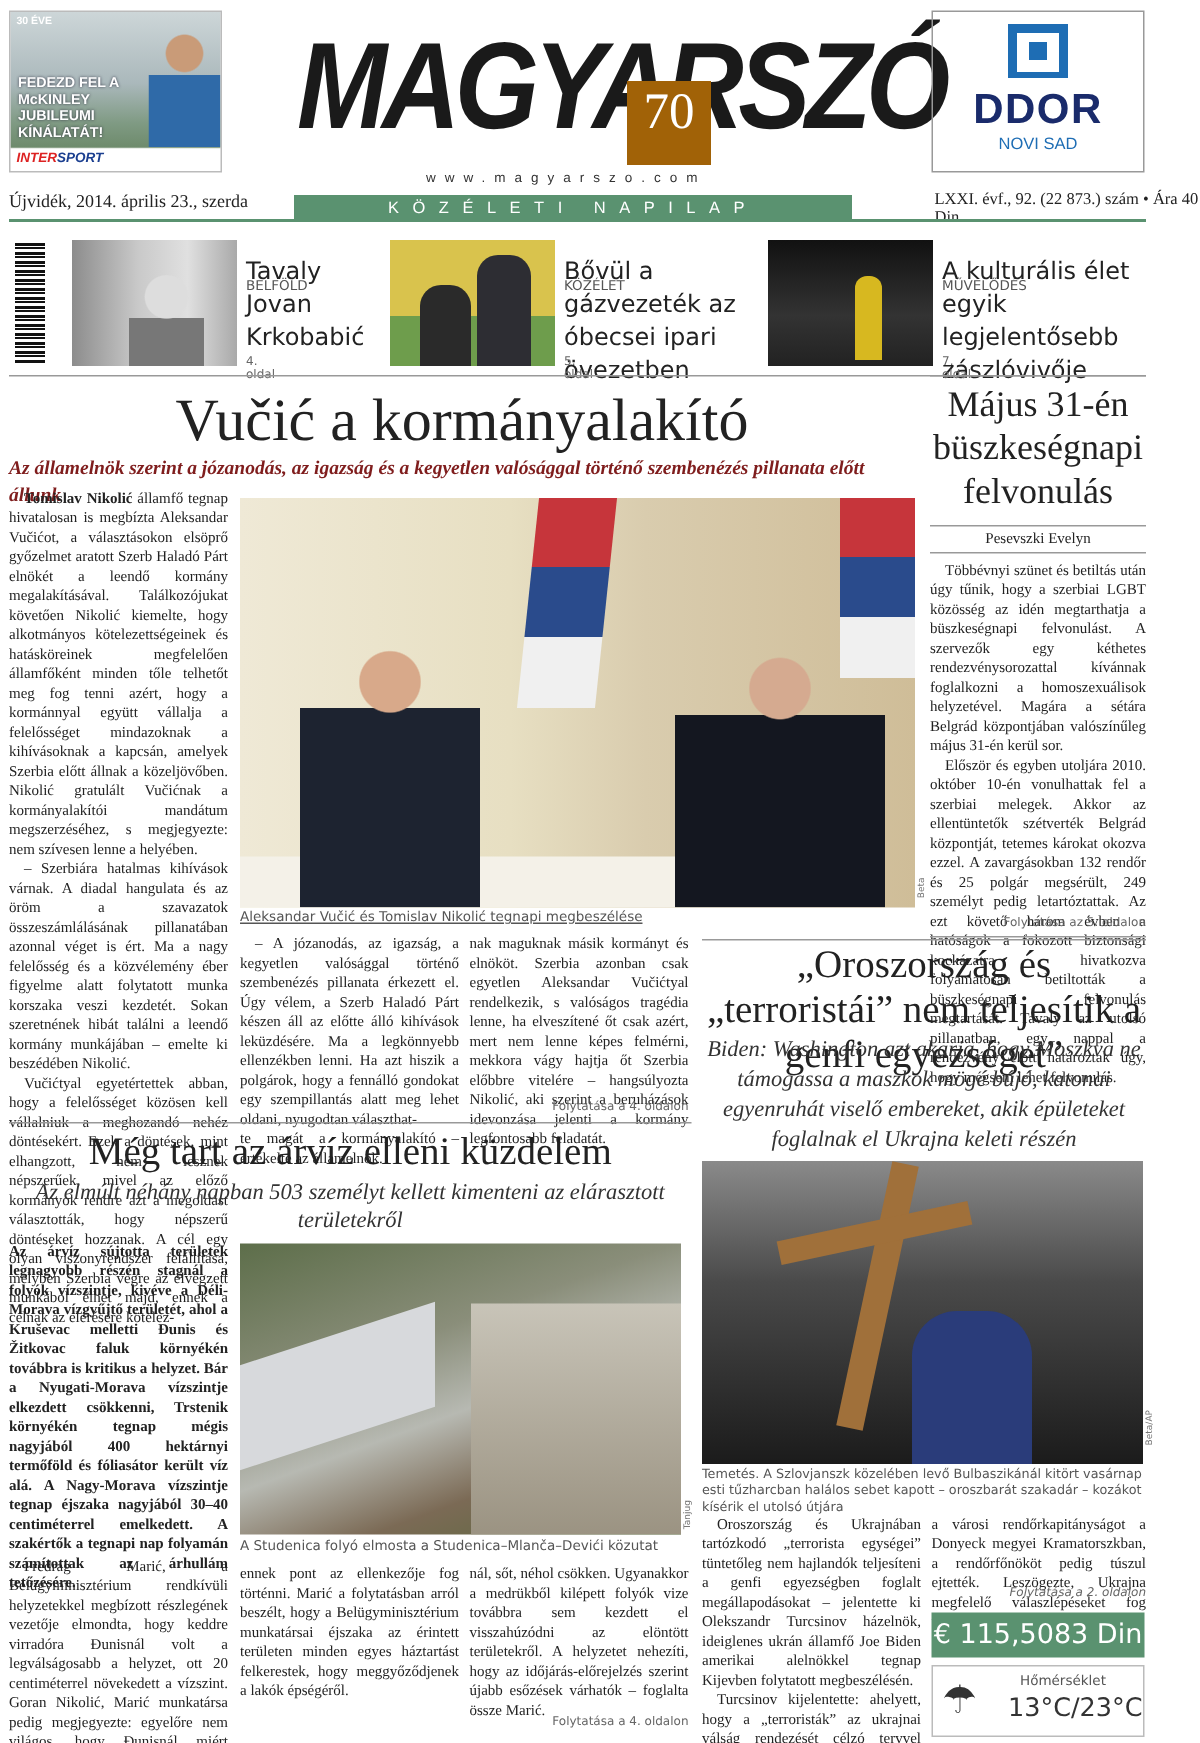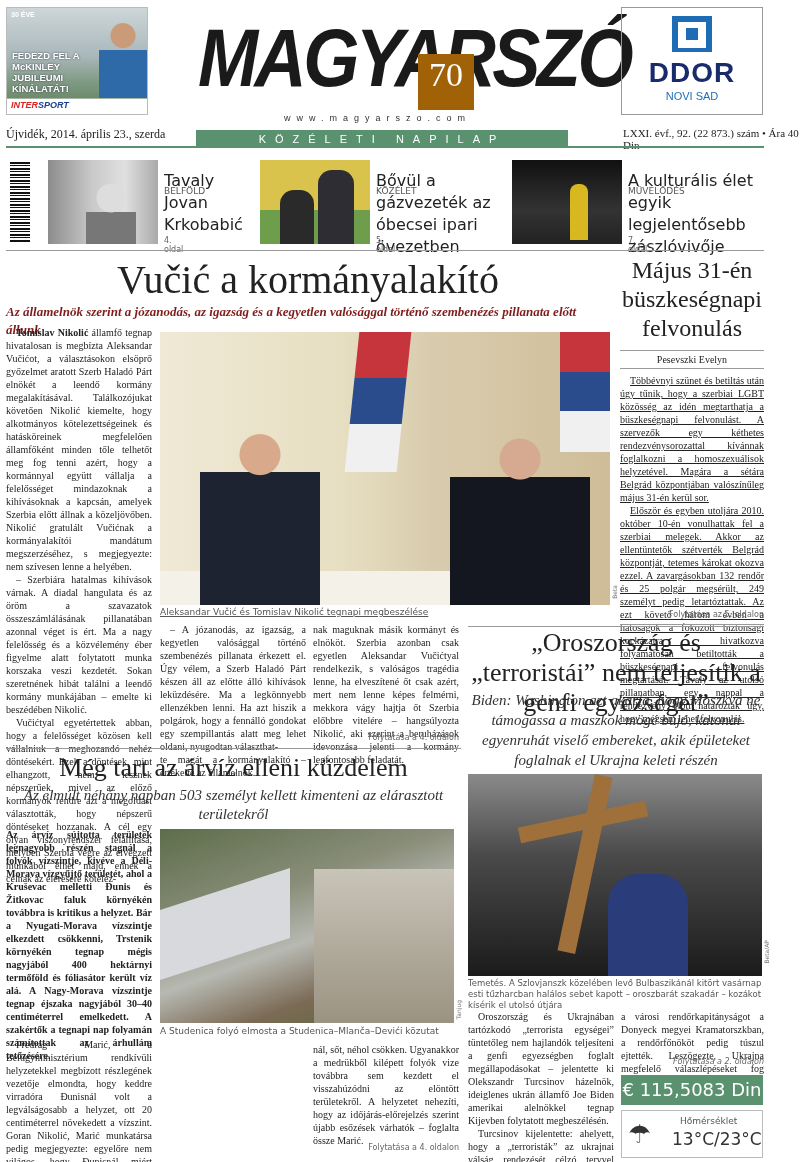--- a/index.html
+++ b/index.html
@@ -49,21 +49,21 @@
   #main-col3 { left: 313px; top: 623px; width: 146px; }
   .cont { font: 8px "DejaVu Sans", sans-serif; color: #666; text-align: right; }
   #main-cont { left: 313px; top: 733px; width: 146px; }
   #rule3 { left: 6px; top: 748px; width: 455px; height: 1px; background: #999; }
   
   #side-title { left: 620px; top: 256px; width: 144px; text-align: center; font: 24px/29px "Liberation Serif", serif; }
   #side-rule1 { left: 620px; top: 250px; width: 144px; height: 1px; background: #999; }
   #side-rule2 { left: 620px; top: 350px; width: 144px; height: 1px; background: #999; }
   #side-author { left: 620px; top: 354px; width: 144px; text-align: center; font: 10px "Liberation Serif", serif; }
   #side-rule3 { left: 620px; top: 368px; width: 144px; height: 1px; background: #999; }
-  #side-body { left: 620px; top: 374px; width: 144px; text-decoration: underline; }
+  #side-body { left: 620px; top: 374px; width: 144px; }
   #side-cont { left: 620px; top: 610px; width: 144px; }
   #side-rule4 { left: 620px; top: 624px; width: 144px; height: 1px; background: #999; }
   
   #rule-rus { left: 468px; top: 626px; width: 296px; height: 1px; background: #999; }
   #rus-title { left: 468px; top: 628px; width: 296px; text-align: center; font: 26px/30px "Liberation Serif", serif; }
   #rus-sub { left: 468px; top: 690px; width: 296px; text-align: center; font: italic 15px/20px "Liberation Serif", serif; color: #333; }
   #rus-photo { left: 468px; top: 774px; width: 294px; height: 202px; background: linear-gradient(180deg,#8a8a8a 0%,#4a4a4a 40%,#1b1b1b 100%); overflow: hidden; }
   #rus-photo .cross-v { position: absolute; left: 108px; top: 0; width: 18px; height: 180px; background: #a0703a; transform: rotate(12deg); }
   #rus-photo .cross-h { position: absolute; left: 50px; top: 40px; width: 130px; height: 16px; background: #a0703a; transform: rotate(-12deg); }
   #rus-photo .uniform { position: absolute; left: 140px; top: 100px; width: 80px; height: 102px; background: #2a3c7a; border-radius: 30px 30px 0 0; }
@@ -226,17 +226,18 @@
 <div class="abs col" id="flood-body">
   <p>Predrag Marić, a Belügyminisztérium rendkívüli helyzetekkel megbízott részlegének vezetője elmondta, hogy keddre virradóra Đunisnál volt a legválságosabb a helyzet, ott 20 centiméterrel növekedett a vízszint. Goran Nikolić, Marić munkatársa pedig megjegyezte: egyelőre nem világos, hogy Đunisnál miért emelkedett a Déli-Morava vízszintje, mivel a szakemberek arra számítottak, hogy</p>
 </div>
 <div class="abs" id="flood-photo">
   <div class="water"></div>
   <div class="road"></div>
 </div>
 <div class="abs credit" style="left:455px;top:1000px;">Tanjug</div>
 <div class="abs" id="flood-caption">A Studenica folyó elmosta a Studenica–Mlanča–Devići közutat</div>
 <div class="abs col" id="flood-col2">
+  <p style="text-indent:0">ennek pont az ellenkezője fog történni. Marić a folytatásban arról beszélt, hogy a Belügyminisztérium munkatársai éjszaka az érintett területen minden egyes háztartást felkerestek, hogy meggyőződjenek a lakók épségéről.</p>
 </div>
 <div class="abs col" id="flood-col3">
   <p style="text-indent:0">nál, sőt, néhol csökken. Ugyanakkor a medrükből kilépett folyók vize továbbra sem kezdett el visszahúzódni az elöntött területekről. A helyzetet nehezíti, hogy az időjárás-előrejelzés szerint újabb esőzések várhatók – foglalta össze Marić.</p>
 </div>
 <div class="abs cont" id="flood-cont">Folytatása a 4. oldalon</div>
 
 </body></html>

